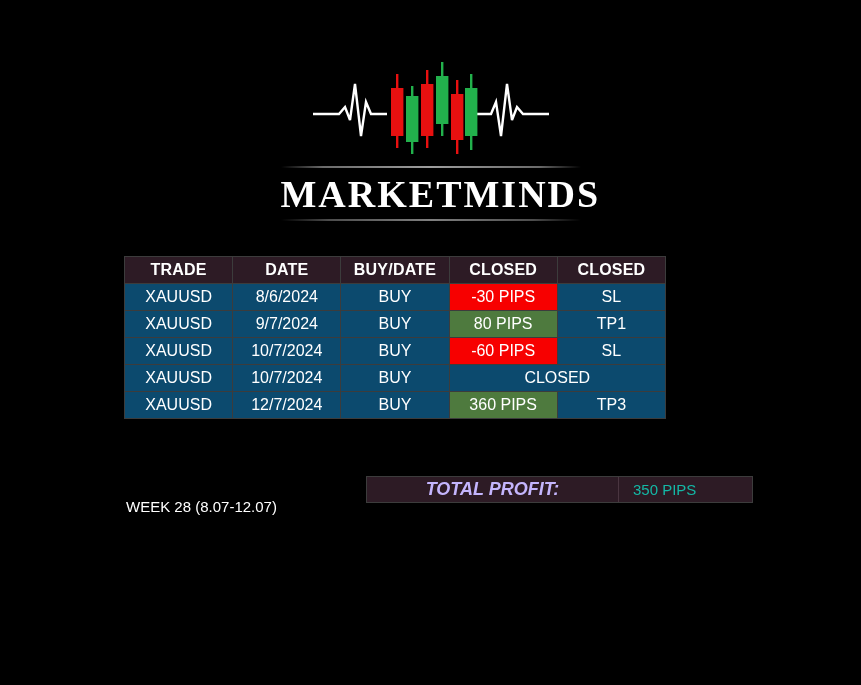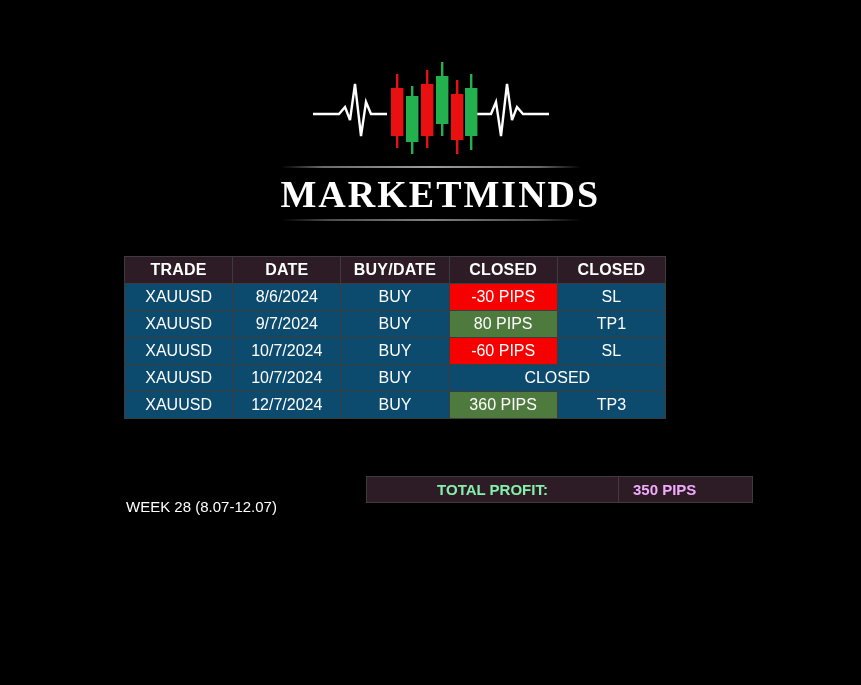--- a/index.html
+++ b/index.html
@@ -128,35 +128,36 @@
     display: flex;
     border: 1px solid #3c3c3c;
     box-sizing: border-box;
     background: #2d1b25;
   }
   #total-label {
     flex: 0 0 252px;
     display: flex;
     align-items: center;
     justify-content: center;
-    font-size: 15px;
+    font-size: 18px;
     font-weight: 700;
-    color: #86efac;
+    color: #c4b5fd;
     border-right: 1px solid #4a3540;
     box-sizing: border-box;
     white-space: nowrap;
+    font-style: italic;
   }
   #total-value {
     flex: 1 1 auto;
     display: flex;
     align-items: center;
     padding-left: 14px;
     font-size: 15px;
-    font-weight: 700;
-    color: #f0abfc;
+    font-weight: 400;
+    color: #14b8a6;
     white-space: nowrap;
   }
 </style>
 </head>
 <body>
 
 <div id="logo-block">
 
   <svg id="logo-mark" viewBox="0 0 240 92">
 

